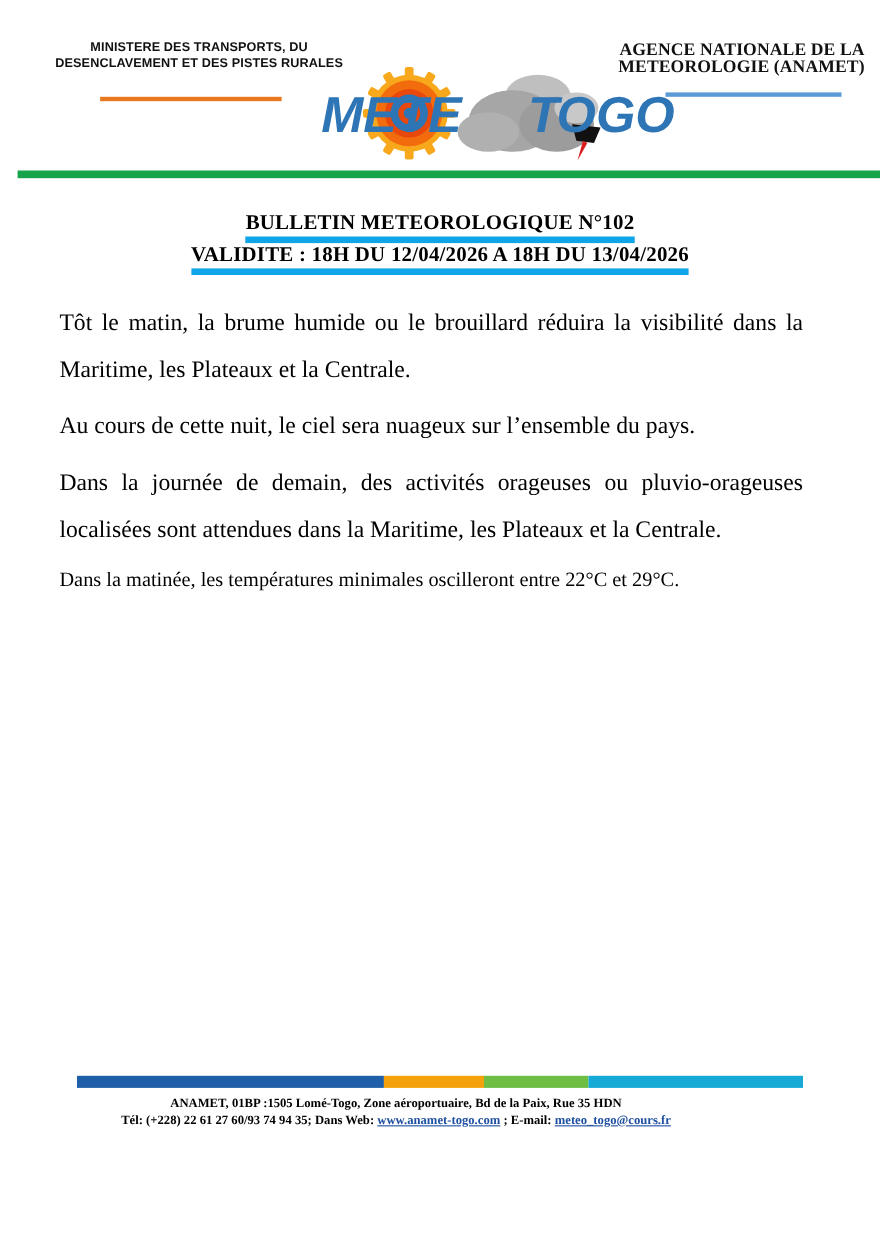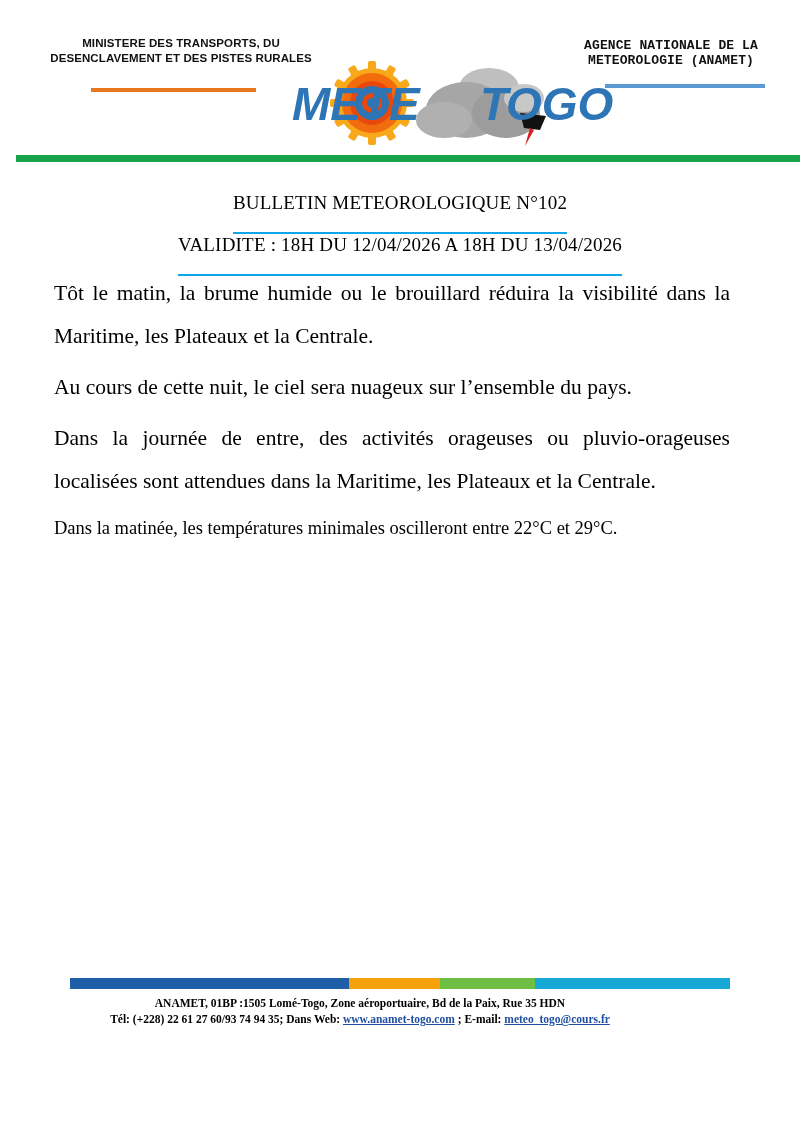--- a/index.html
+++ b/index.html
@@ -14,40 +14,40 @@
   .header{position:absolute;left:16px;top:0;width:800px;height:150px;}
   .ministry{
     position:absolute;left:20px;top:36px;width:290px;text-align:center;
     font-family:"Liberation Sans", sans-serif;font-weight:bold;
     font-size:11.5px;line-height:15px;color:#111;letter-spacing:.1px;
   }
   .ministry-rule{
     position:absolute;left:75px;top:88px;width:165px;height:4px;background:#E8781E;
   }
   .agency{
-    position:absolute;left:540px;top:38px;width:230px;text-align:center;
-    font-family:Liberation Mono, monospace;font-weight:bold;
-    font-size:13px;line-height:15px;color:#111;letter-spacing:.1px;
+    position:absolute;left:540px;top:38px;width:230px;text-align:right;
+    font-family:Liberation Serif, serif;font-weight:bold;
+    font-size:16px;line-height:15px;color:#111;letter-spacing:.1px;
   }
   .agency-rule{
     position:absolute;left:589px;top:84px;width:160px;height:4px;background:#5B9BD5;
   }
 
   
   .logo{position:absolute;left:268px;top:58px;width:330px;height:92px;}
   .logo svg{display:block;}
 
   .green-rule{position:absolute;left:0;top:155px;width:800px;height:7px;background:#16A34A;}
   .green-rule-b{position:absolute;left:0;top:163px;width:800px;height:2px;background:#ffffff;}
 
   
   .titles{position:absolute;left:0;top:192px;width:800px;text-align:center;}
   .doc-title,.doc-validity{
-    font-weight:normal;color:#000;display:inline-block;
-    border-bottom:2px solid #0ea5e9;padding-bottom:18px;
+    font-weight:bold;color:#000;display:inline-block;
+    border-bottom:6px solid #0ea5e9;padding-bottom:1px;
   }
   .doc-title{font-size:19px;letter-spacing:.2px;}
   .validity-line{}
   .doc-validity{font-size:19px;letter-spacing:.2px;}
 
   
   .body-text{position:absolute;left:54px;top:272px;width:676px;}
   .para{
     color:#000;font-size:21.5px;line-height:43px;margin:0 0 8px 0;
     text-align:justify;text-justify:inter-word;
@@ -134,21 +134,21 @@
   </div>
 
   <div class="titles">
     <div><span class="doc-title">BULLETIN METEOROLOGIQUE N°102</span></div>
     <div class="validity-line"><span class="doc-validity">VALIDITE : 18H DU 12/04/2026 A 18H DU 13/04/2026</span></div>
   </div>
 
   <div class="body-text">
     <p class="para">Tôt le matin, la brume humide ou le brouillard réduira la visibilité dans la Maritime, les Plateaux et la Centrale.</p>
     <p class="para nojust">Au cours de cette nuit, le ciel sera nuageux sur l’ensemble du pays.</p>
-    <p class="para">Dans la journée de entre, des activités orageuses ou pluvio-orageuses localisées sont attendues dans la Maritime, les Plateaux et la Centrale.</p>
+    <p class="para">Dans la journée de demain, des activités orageuses ou pluvio-orageuses localisées sont attendues dans la Maritime, les Plateaux et la Centrale.</p>
     <p class="para last">Dans la matinée, les températures minimales oscilleront entre 22°C et 29°C.</p>
   </div>
 
   <div class="footer">
     <div class="fbar">
       <i class="s1"></i>
       <i class="s2"></i>
       <i class="s3"></i>
       <i class="s4"></i>
     </div>

